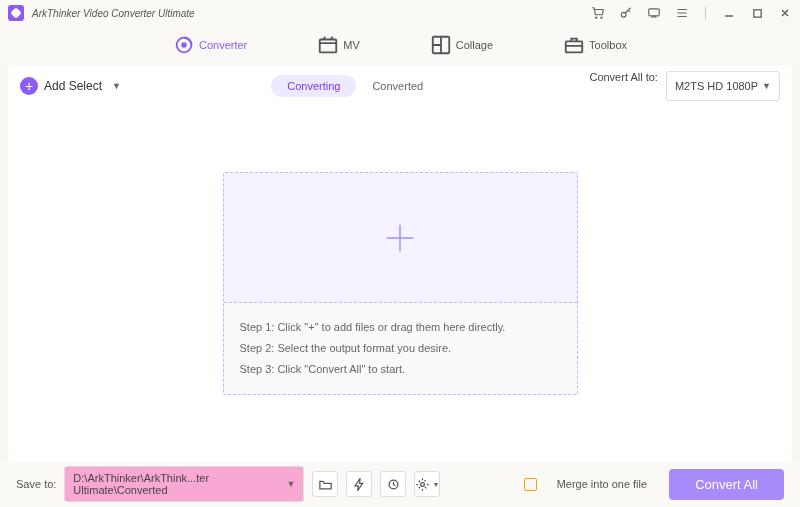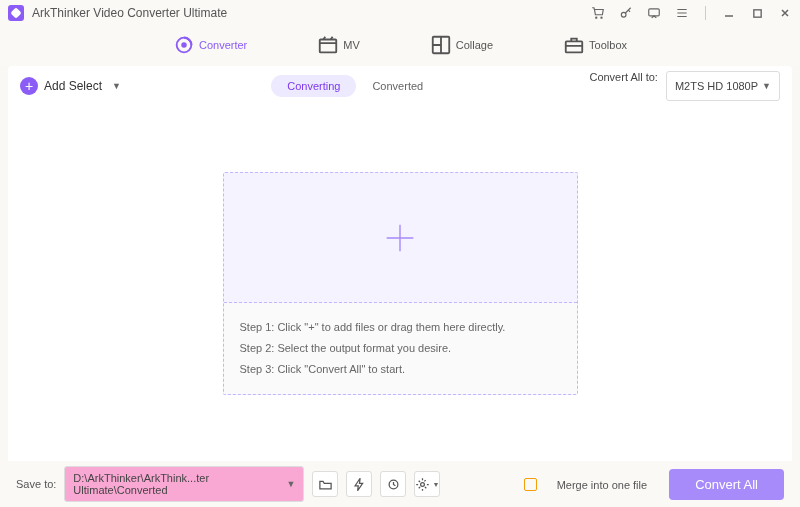--- a/index.html
+++ b/index.html
@@ -1,21 +1,21 @@
 <!DOCTYPE html>
 <html><head>
 <meta charset="utf-8">
 <style>
 * { margin: 0; padding: 0; box-sizing: border-box; font-family: -apple-system, BlinkMacSystemFont, "Segoe UI", Arial, sans-serif; }
 body { width: 800px; height: 507px; background: #f9f8f5; overflow: hidden; }
 
 .titlebar { height: 26px; display: flex; align-items: center; padding: 0 8px; background: #faf9f6; }
 .app-icon { width: 16px; height: 16px; background: #8b5cf6; border-radius: 3px; margin-right: 8px; display: flex; align-items: center; justify-content: center; }
 .app-icon::after { content: ""; width: 8px; height: 8px; background: #fff; border-radius: 2px; transform: rotate(45deg); }
-.app-title { font-size: 12px; color: #555; }
+.app-title { font-size: 10px; color: #555; font-style: italic; }
 .titlebar-right { margin-left: auto; display: flex; align-items: center; gap: 14px; }
 .titlebar-icon { width: 14px; height: 14px; color: #666; cursor: pointer; }
 .winbtn { width: 14px; height: 14px; color: #666; cursor: pointer; display: flex; align-items: center; justify-content: center; }
 
 .tabs { display: flex; justify-content: center; gap: 70px; padding: 8px 0 10px; background: #faf9f6; }
 .tab { display: flex; flex-direction: row; align-items: center; gap: 4px; cursor: pointer; color: #555; }
 .tab.active { color: #8b5cf6; }
 .tab-icon { width: 22px; height: 22px; display: flex; align-items: center; justify-content: center; }
 .tab-label { font-size: 11px; }
 
@@ -38,21 +38,21 @@
 .dropzone { width: 355px; border: 1px dashed #c4b5fd; background: #f5f3ff; border-radius: 2px; }
 .drop-top { height: 130px; display: flex; align-items: center; justify-content: center; border-bottom: 1px dashed #c4b5fd; cursor: pointer; }
 .plus-big { color: #a78bfa; }
 .drop-steps { padding: 14px 16px; background: #fafafa; }
 .step { font-size: 11px; color: #666; line-height: 1.9; }
 
 .footer { position: absolute; bottom: 0; left: 0; right: 0; height: 46px; background: #faf9f6; display: flex; align-items: center; padding: 0 16px; gap: 8px; }
 .save-label { font-size: 11px; color: #555; }
 .save-path { border: 1px solid #ddd; background: #f9a8d4; border-radius: 3px; padding: 5px 8px; font-size: 11px; color: #444; width: 240px; display: flex; align-items: center; justify-content: space-between; cursor: pointer; }
 .fbtn { width: 26px; height: 26px; border: 1px solid #ddd; background: #fff; border-radius: 3px; display: flex; align-items: center; justify-content: center; cursor: pointer; color: #555; }
-.merge { display: flex; align-items: flex-end; gap: 20px; font-size: 11px; color: #555; margin-left: auto; cursor: pointer; }
+.merge { display: flex; align-items: center; gap: 20px; font-size: 11px; color: #555; margin-left: auto; cursor: pointer; }
 .checkbox { width: 13px; height: 13px; border: 1.5px solid #f59e0b; border-radius: 2px; }
 .convert-all { background: #a78bfa; color: #fff; border: none; padding: 8px 26px; border-radius: 4px; font-size: 13px; cursor: pointer; margin-left: 14px; }
 .sep { width: 1px; height: 14px; background: #ccc; margin: 0 2px; }
 </style>
 </head>
 <body>
 
 <div class="titlebar">
   <div class="app-icon"></div>
   <div class="app-title">ArkThinker Video Converter Ultimate</div>

